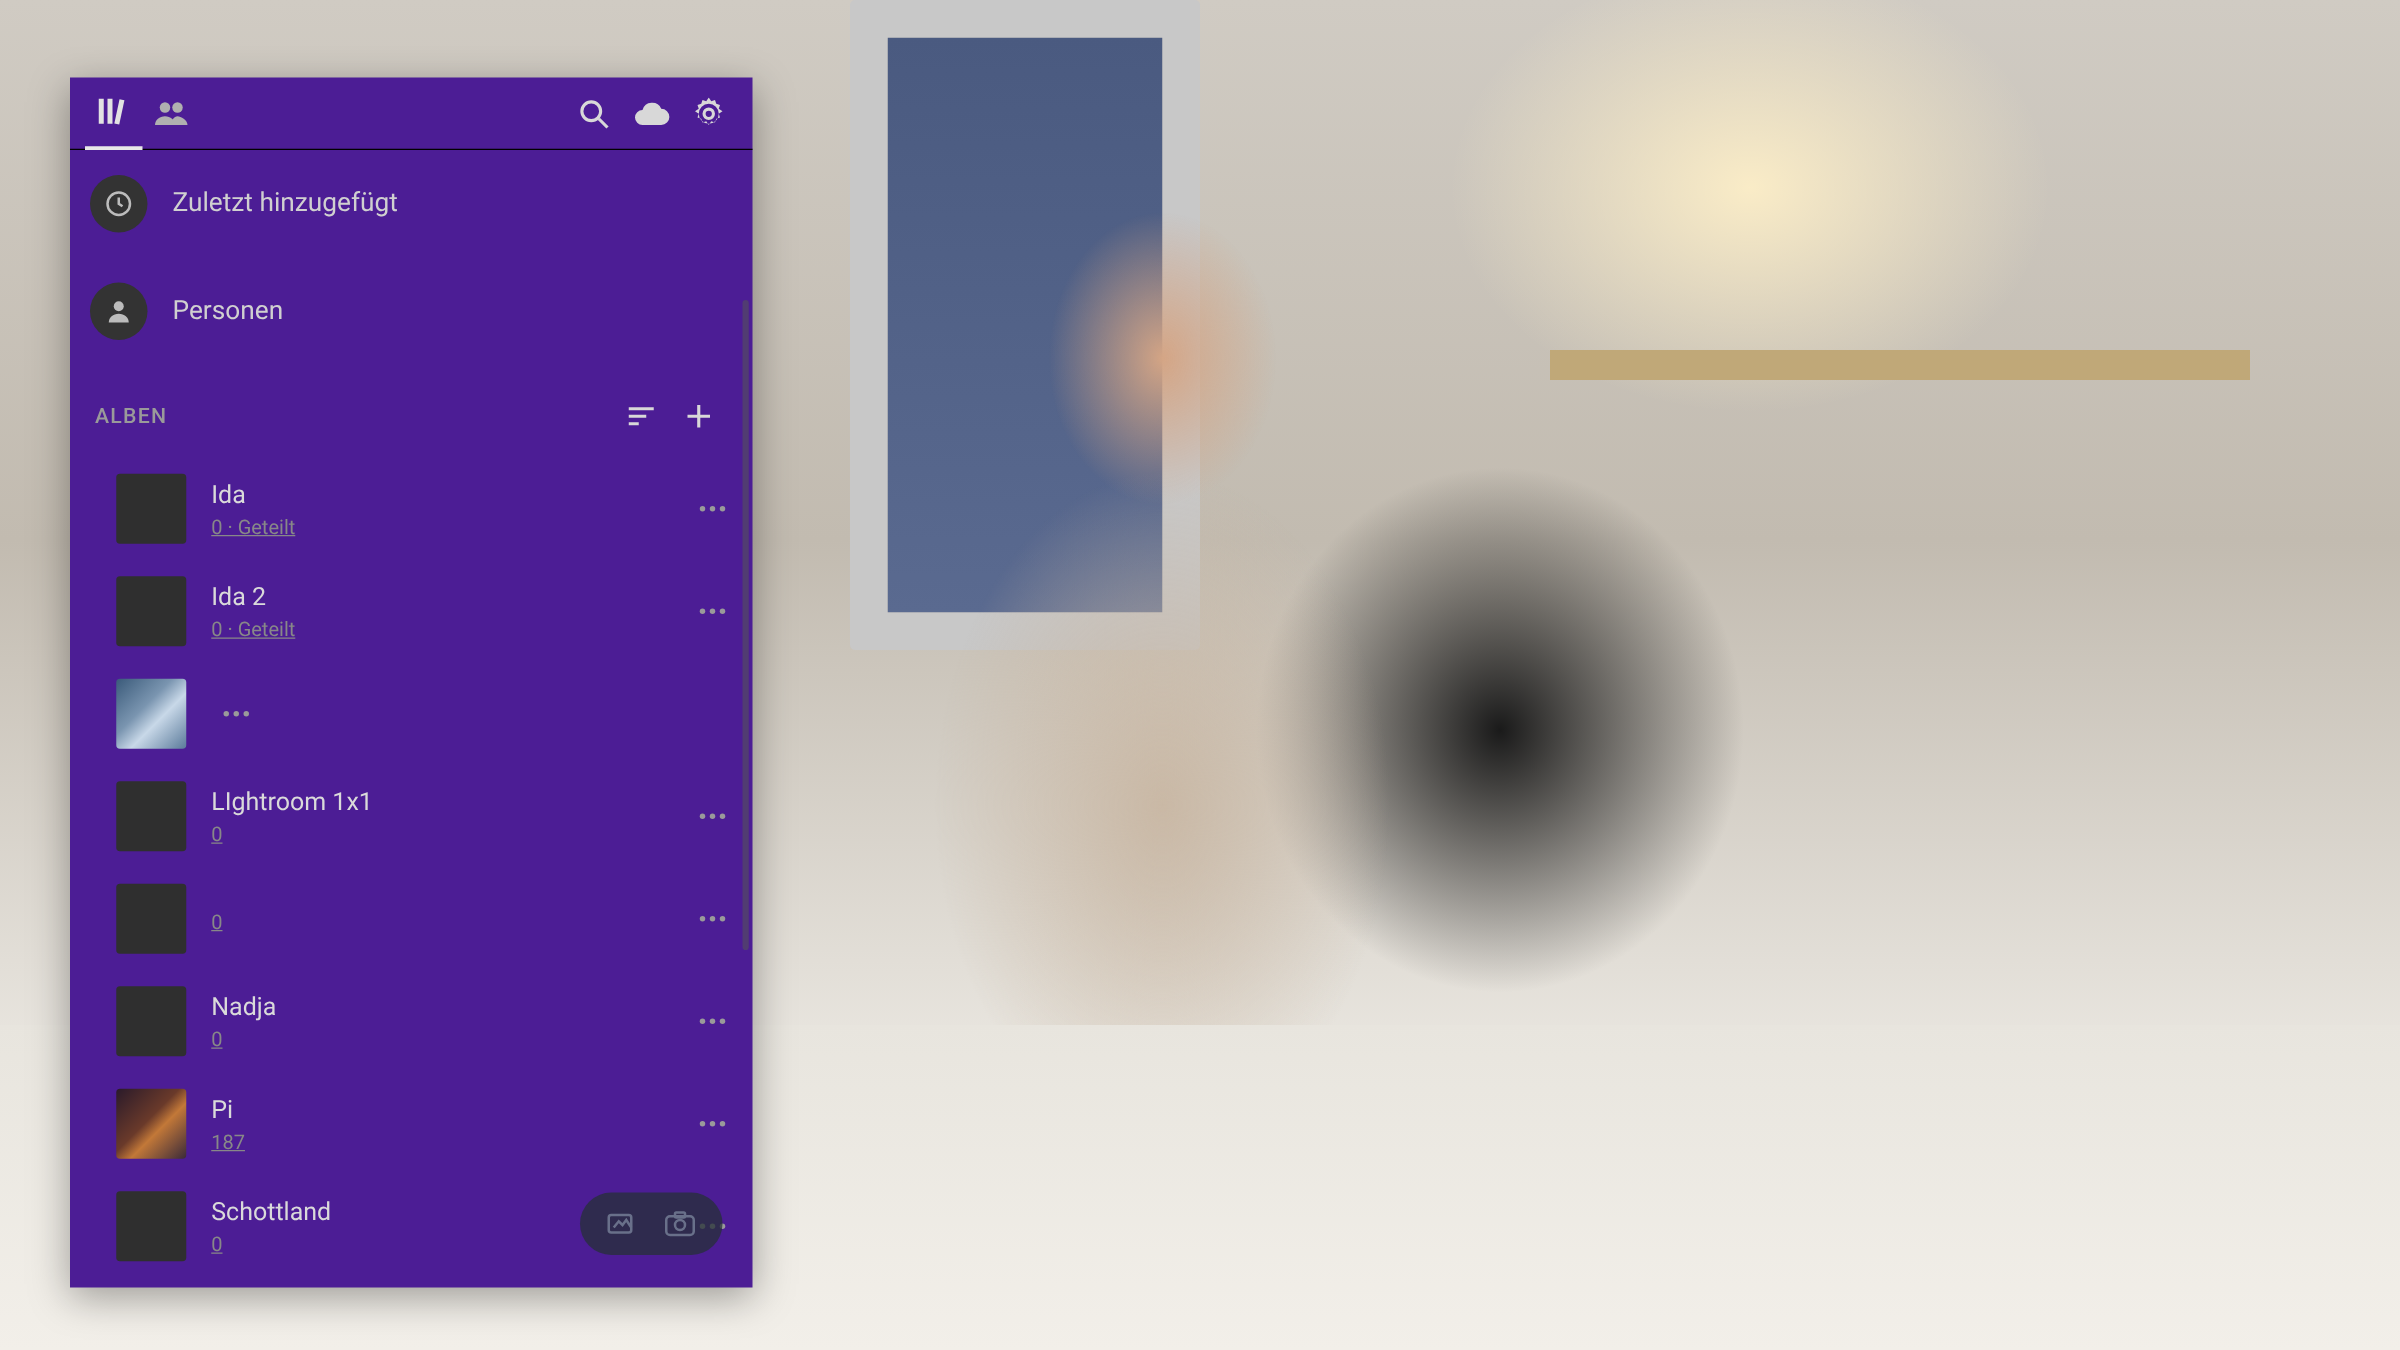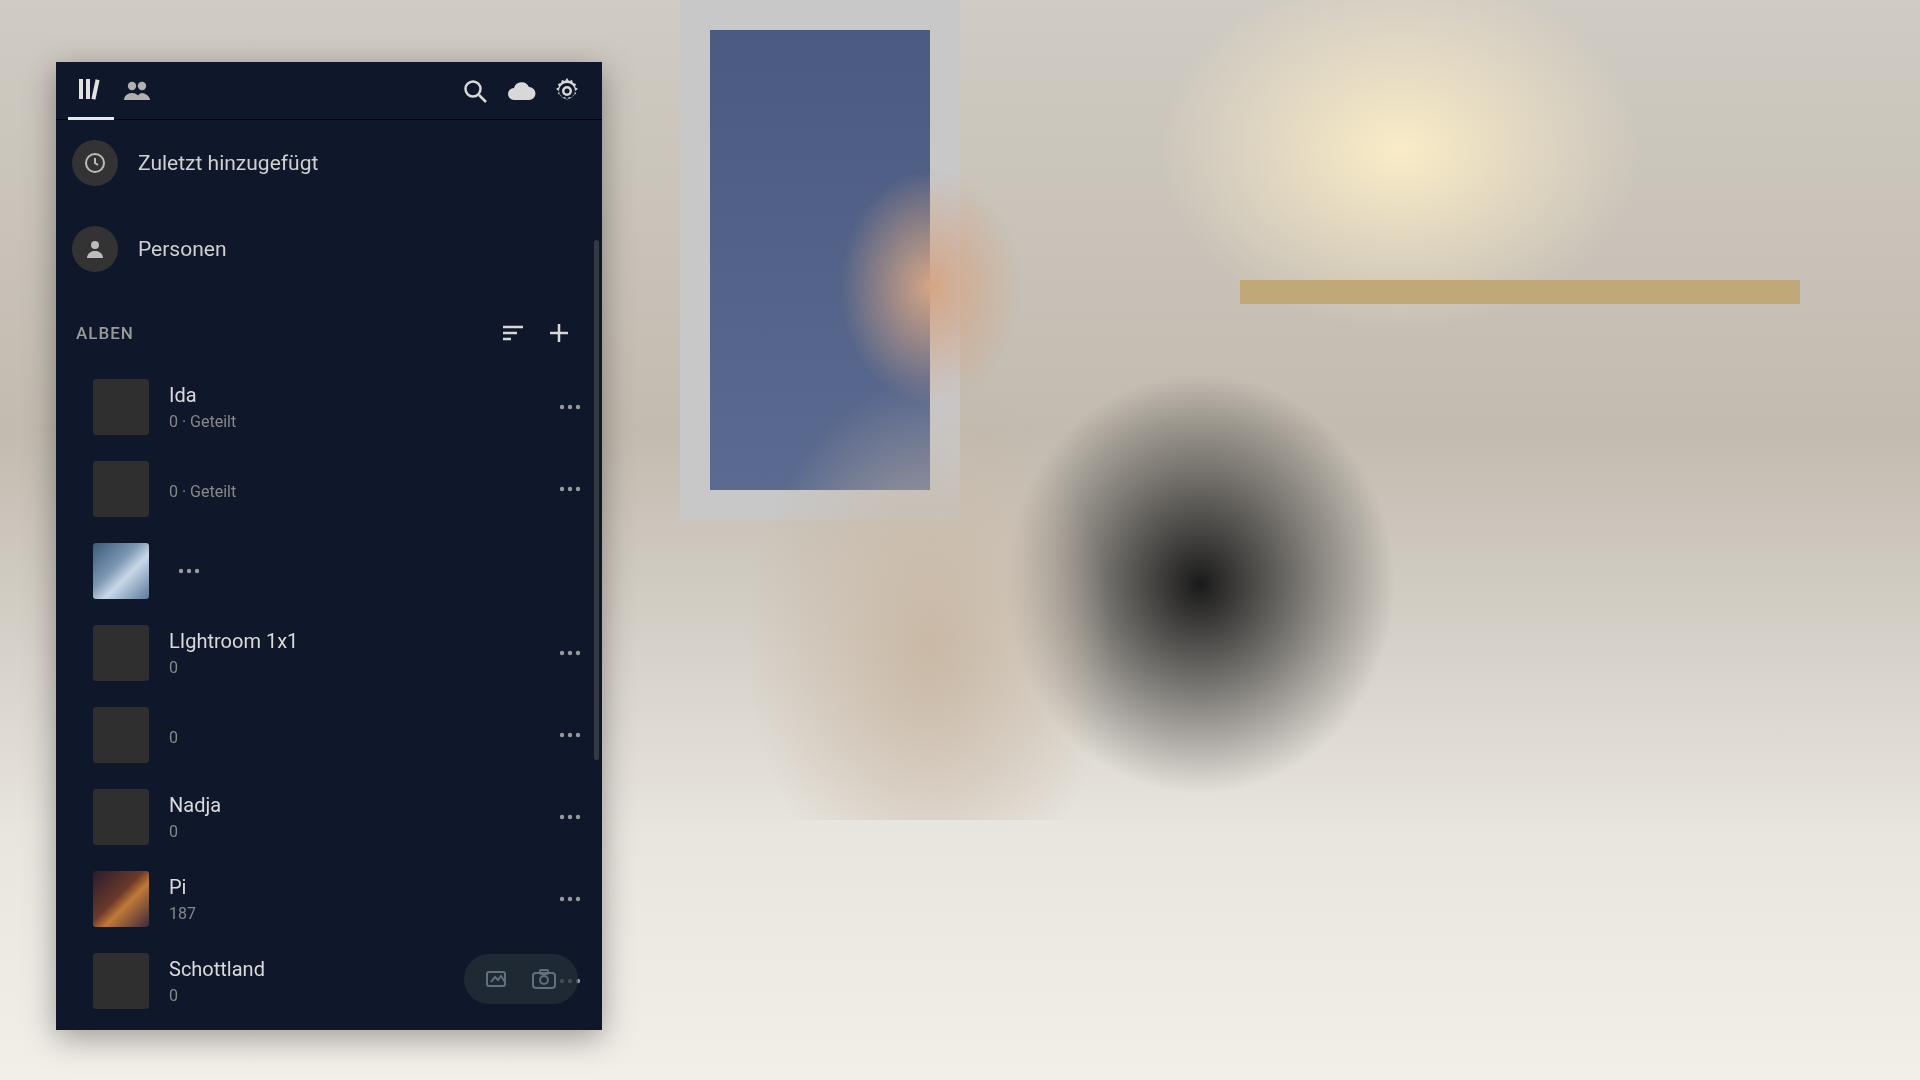--- a/index.html
+++ b/index.html
@@ -44,21 +44,21 @@
       position:absolute; right:120px; top:280px; width:560px; height:24px;
       background:#c0a878;
     }
 
     .panel {
       position: absolute;
       left: 56px;
       top: 62px;
       width: 546px;
       height: 968px;
-      background: #0f172a;
+      background: #4c1d95;
       color: #c8c8c8;
       display: flex;
       flex-direction: column;
       box-shadow: 0 8px 30px rgba(0,0,0,.35);
     }
 
     .topbar {
       height: 58px;
       display: flex; align-items: center;
       padding: 0 12px;
@@ -114,21 +114,21 @@
     .thumb {
       width:56px; height:56px; border-radius:3px;
       background:#2f2f2f;
       flex-shrink:0;
       background-size:cover;
     }
     .thumb.ksenia { background: linear-gradient(135deg,#3a5a7a,#7a95b0 40%,#c8d8e8 60%,#5a7a9a); }
     .thumb.pi { background: linear-gradient(135deg,#2a1a2a,#6a3a2a 45%,#c27838 60%,#3a2a3a); }
     .album-texts { flex:1; min-width:0; }
     .album-name { font-size:20px; color:#dadada; line-height:1.25; }
-    .album-meta { font-size:16px; color:#888; margin-top:4px; }
+    .album-meta { font-size:16px; color:#888; margin-top:4px;text-decoration:underline; }
     .more-btn {
       width:40px; height:40px;
       display:flex; align-items:center; justify-content:center;
       cursor:pointer;
       flex-shrink:0;
     }
 
     .scrollbar {
       position:absolute; right:3px; top:120px; width:5px; height:520px;
       background:#555; border-radius:3px; opacity:.55;
@@ -243,20 +243,21 @@
             <svg width="22" height="6" viewBox="0 0 22 6" fill="#9a9a9a">
               <circle cx="3" cy="3" r="2.2"></circle>
               <circle cx="11" cy="3" r="2.2"></circle>
               <circle cx="19" cy="3" r="2.2"></circle>
             </svg>
           </div>
         </div>
         <div class="album">
           <div class="thumb "></div>
           <div class="album-texts">
+            <div class="album-name">Ida 2</div>
             <div class="album-meta">0 · Geteilt</div>
           </div>
           <div class="more-btn">
             <svg width="22" height="6" viewBox="0 0 22 6" fill="#9a9a9a">
               <circle cx="3" cy="3" r="2.2"></circle>
               <circle cx="11" cy="3" r="2.2"></circle>
               <circle cx="19" cy="3" r="2.2"></circle>
             </svg>
           </div>
         </div>

